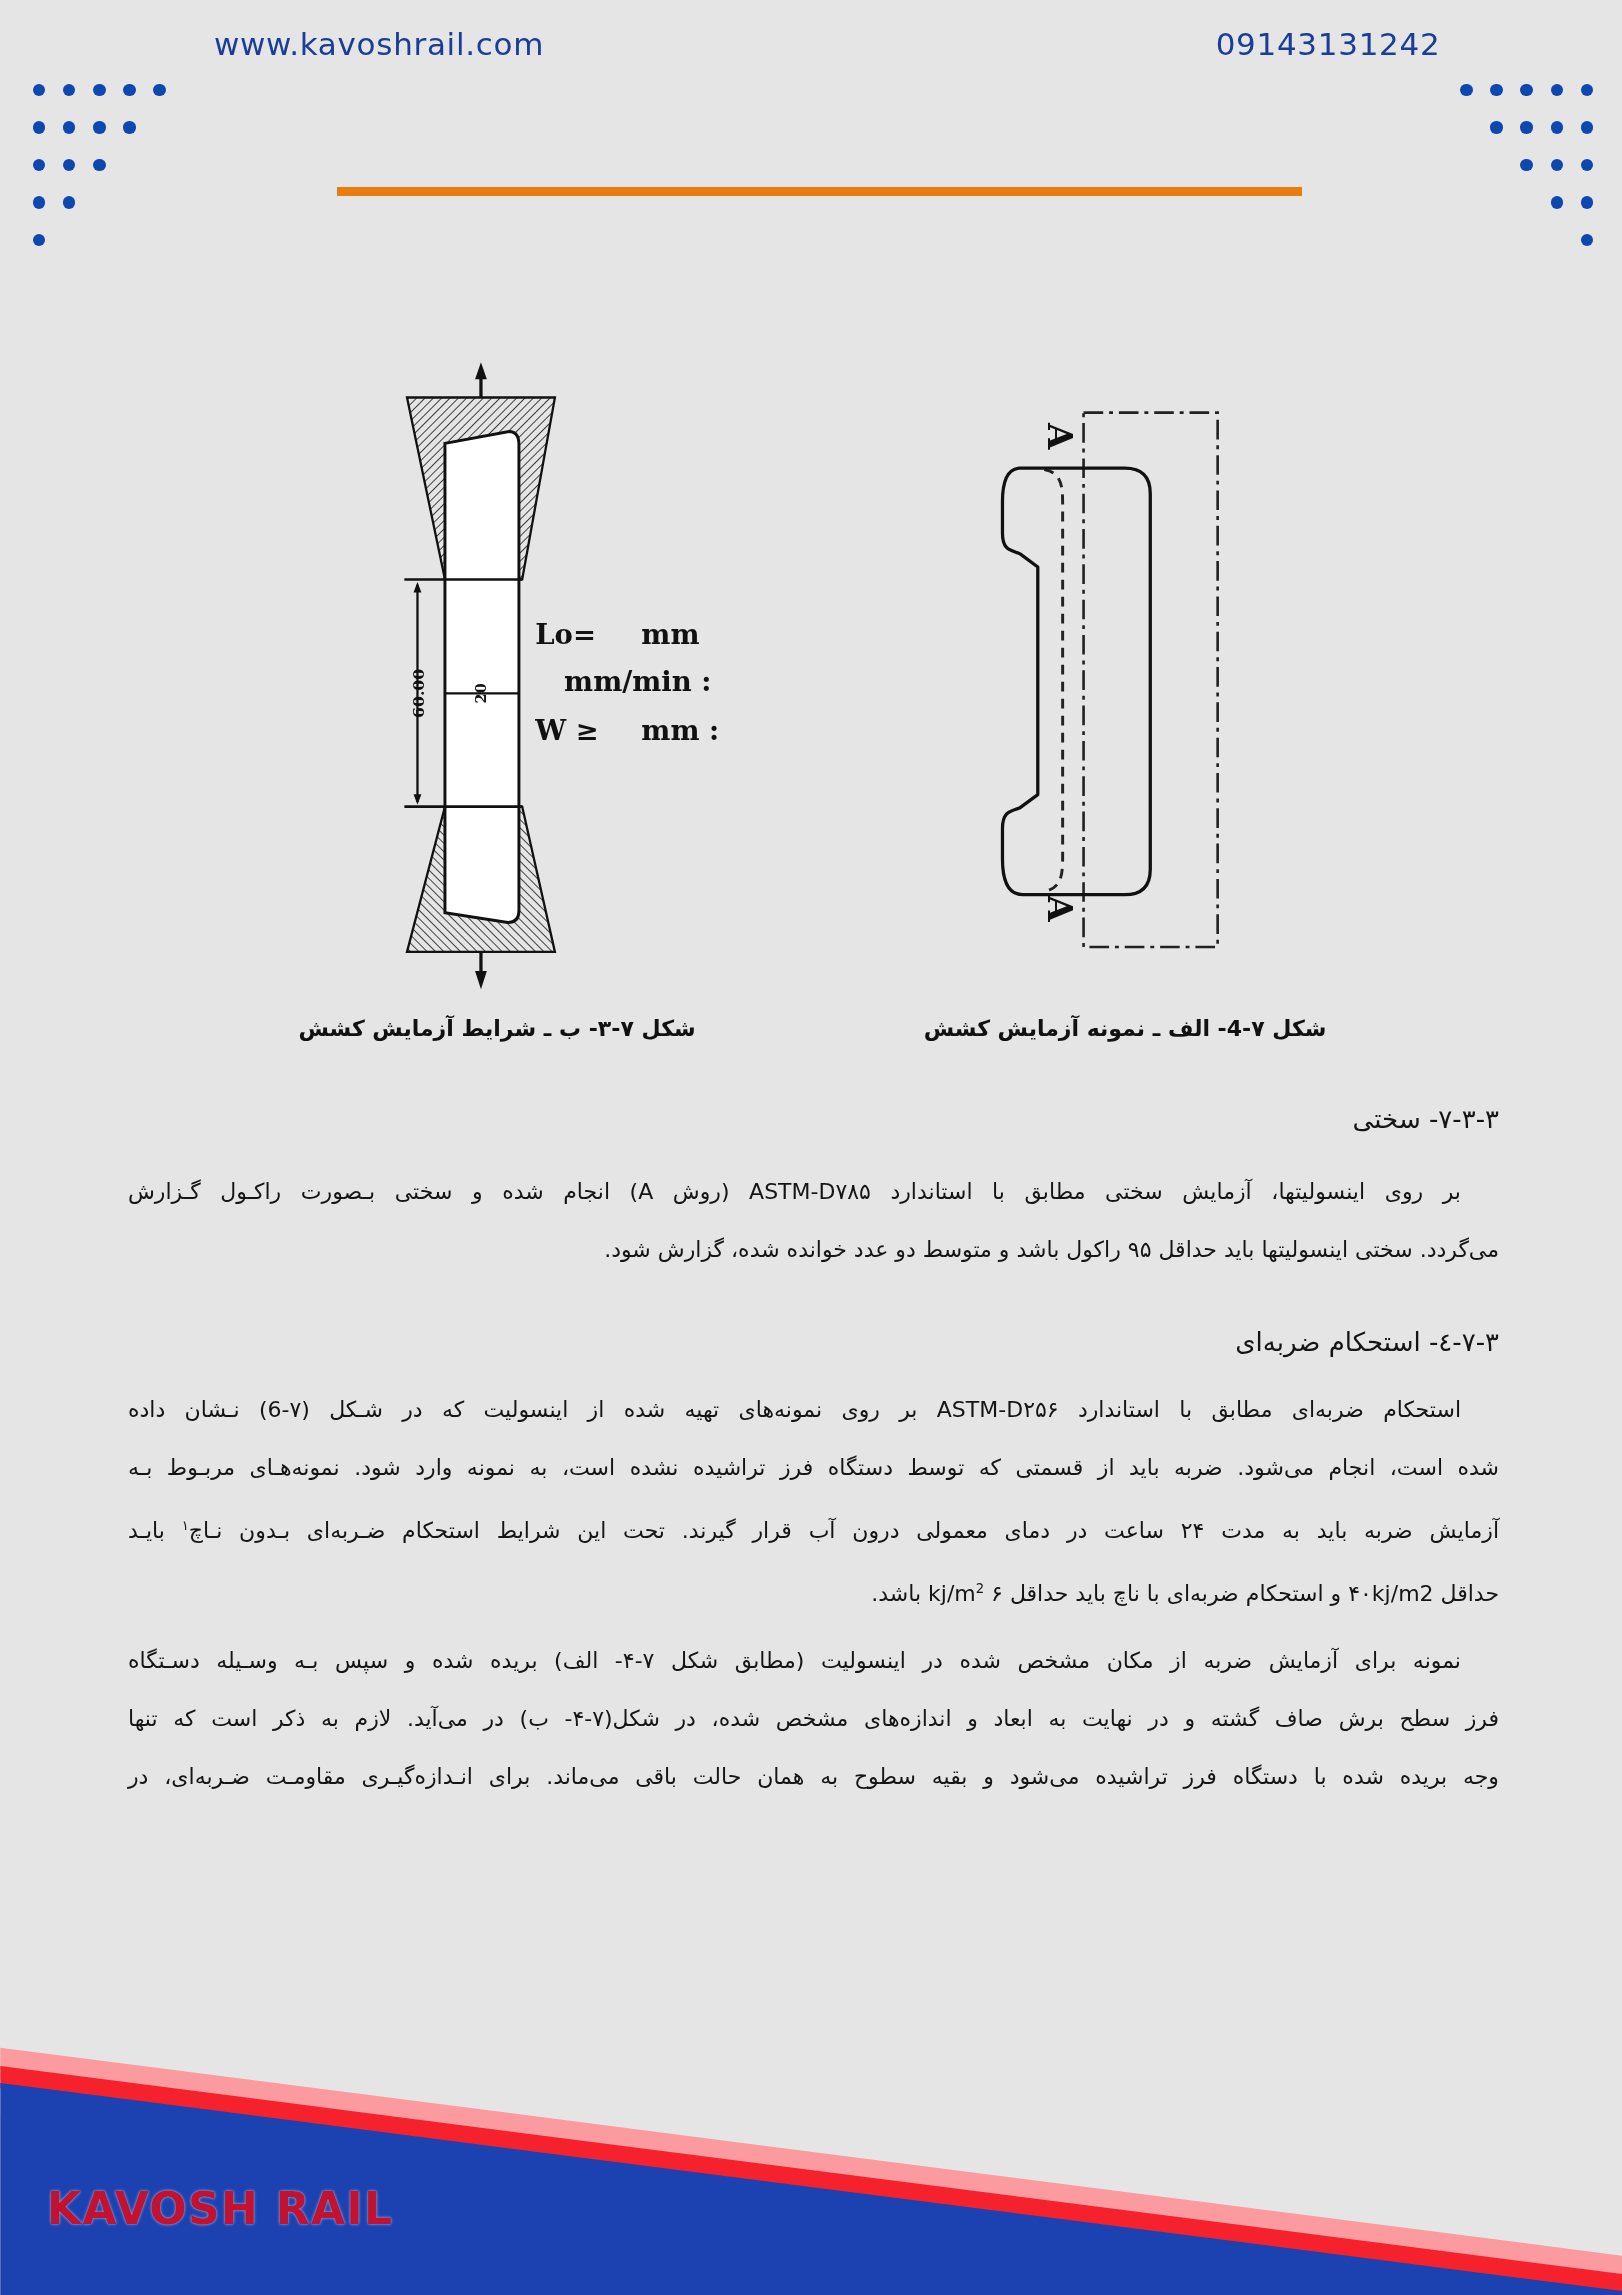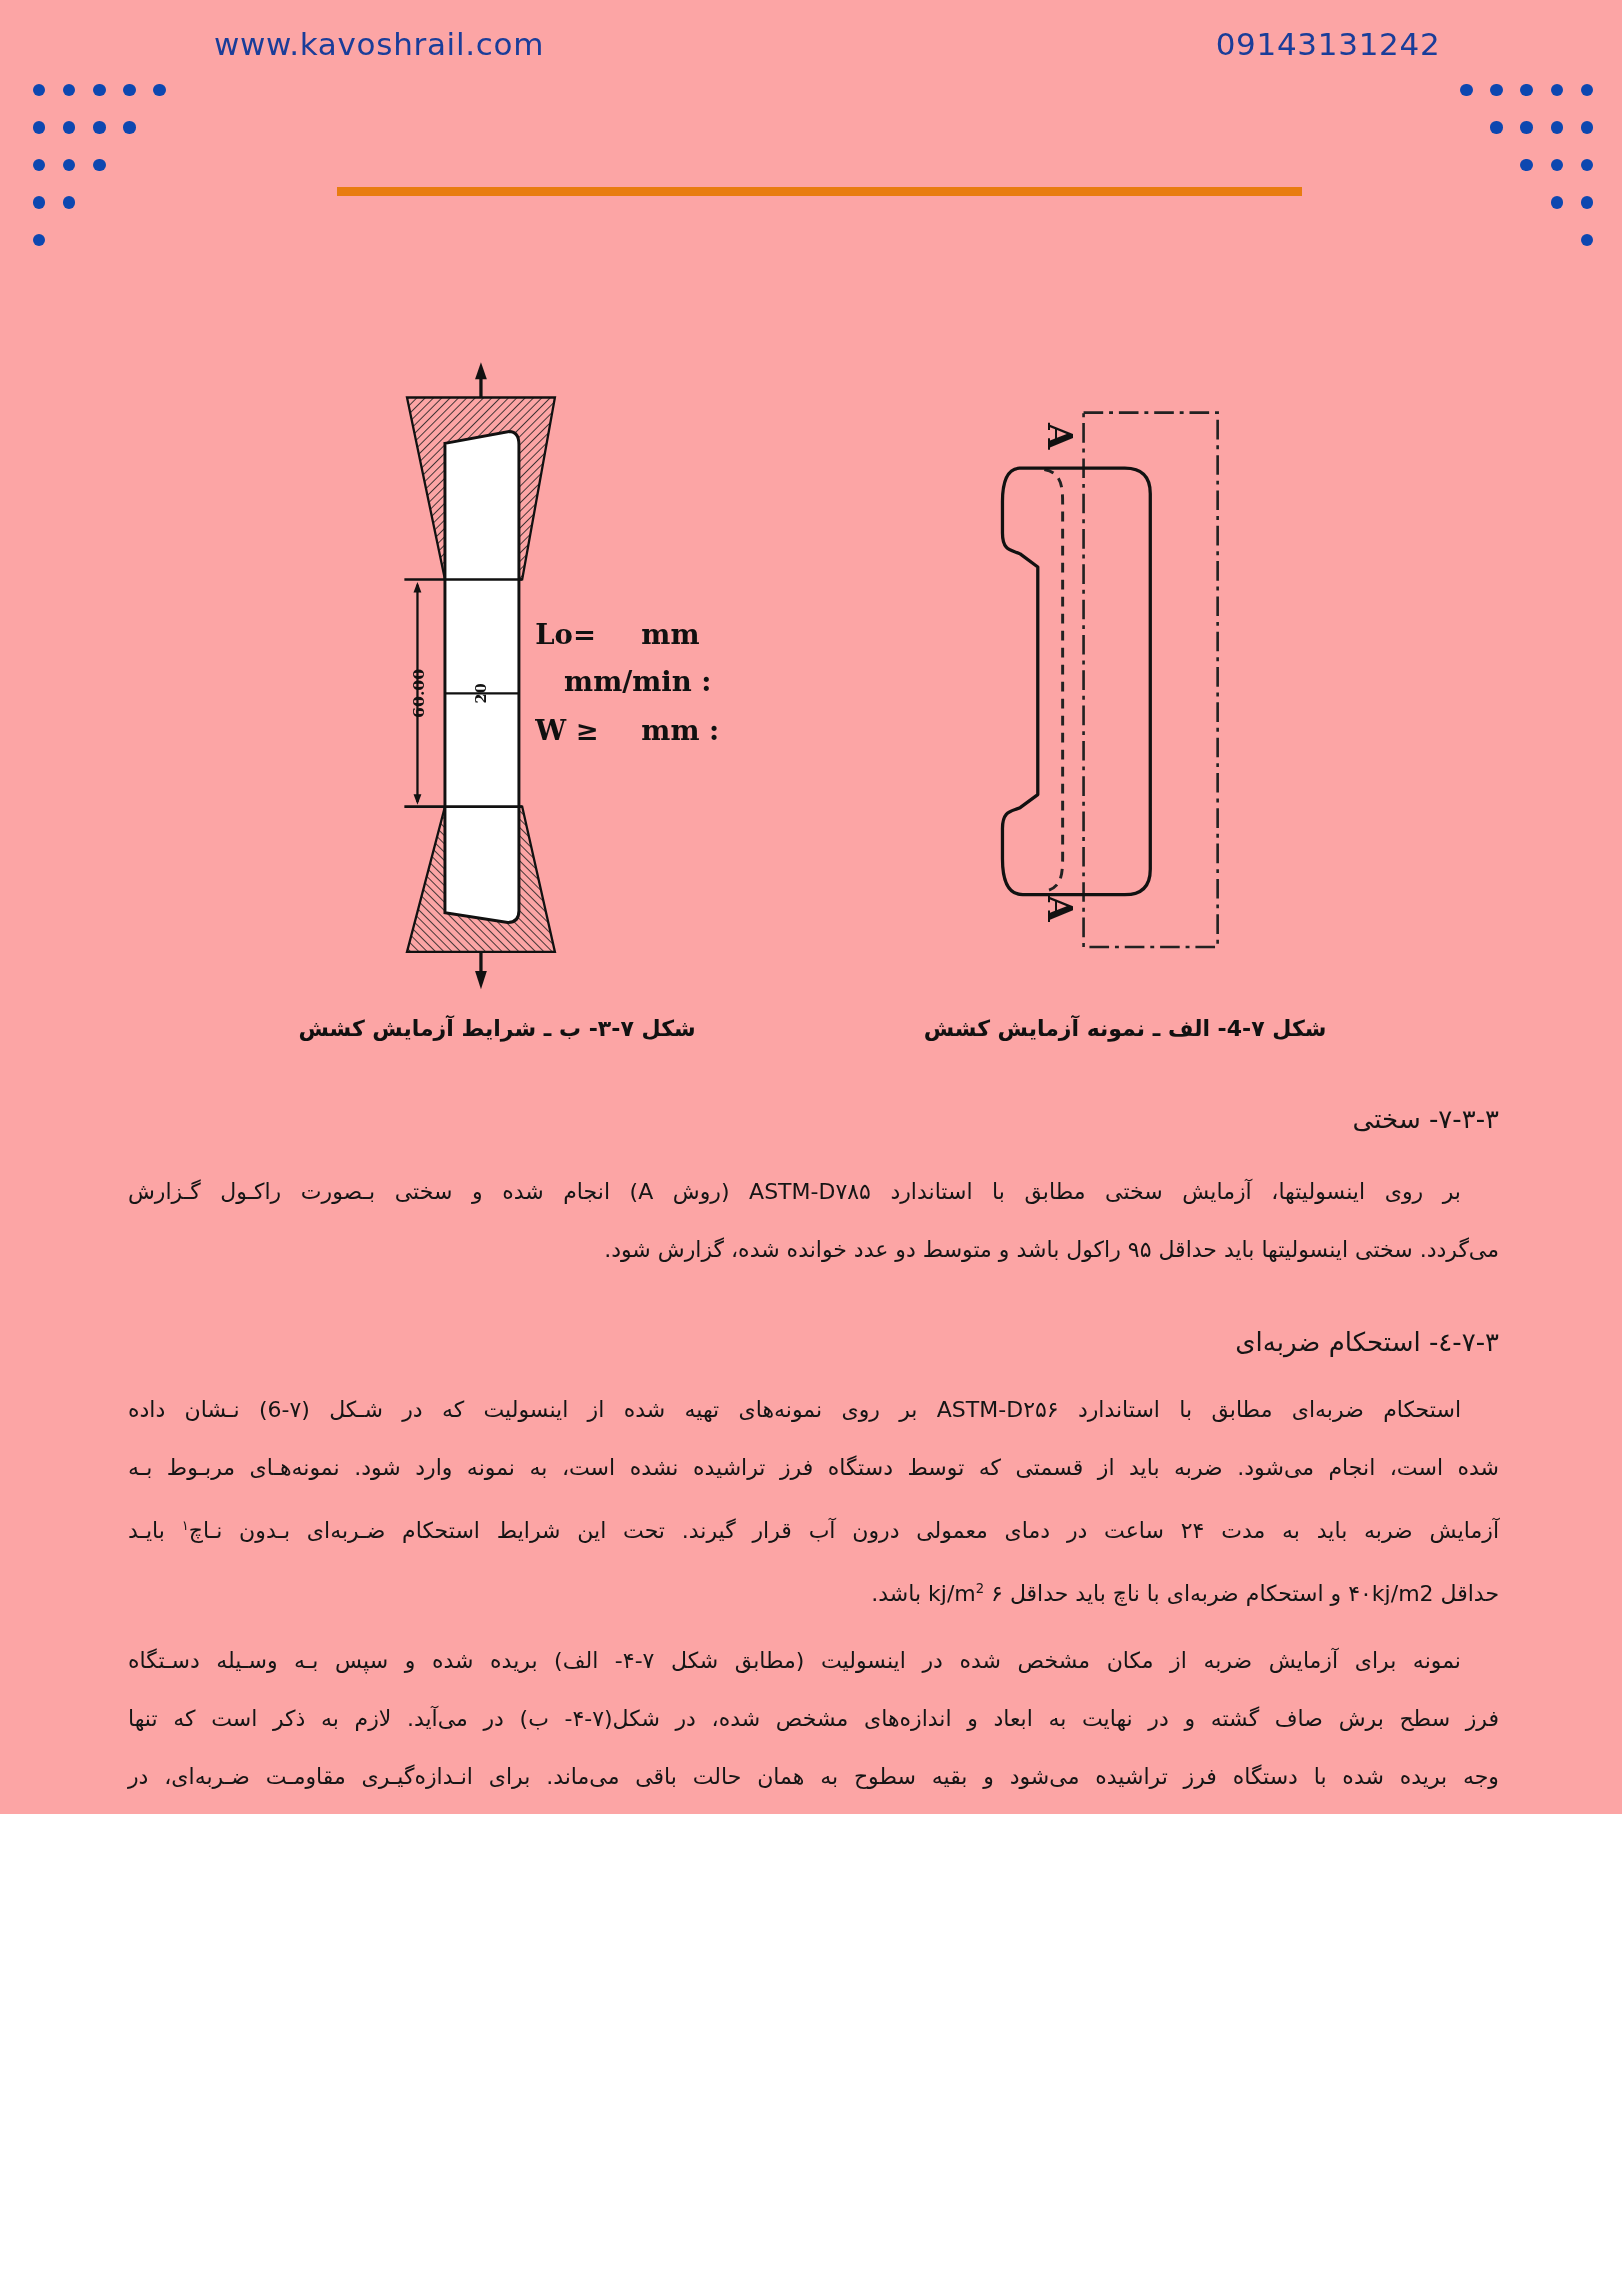--- a/index.html
+++ b/index.html
@@ -1,16 +1,16 @@
 <!DOCTYPE html>
 <html style="font-size:10.5px"><head>
 <meta charset="utf-8">
 <style>
   html,body{margin:0;padding:0;background:#ffffff;}
-  #page{position:relative;width:1623px;height:1814px;background:#fca5a5;overflow:hidden;
+  #page{position:relative;width:1623px;height:2295px;background:#e5e5e5;overflow:hidden;
         font-family:"DejaVu Sans","Liberation Sans",sans-serif;}
 
   
   .hdr-text{position:absolute;top:26px;font-size:31px;color:#1a3d99;letter-spacing:0.7px;}
   #site{left:196px;width:366px;text-align:center;}
   #phone{left:1207px;width:242px;text-align:center;}
 
   .dots{position:absolute;top:84px;}
   #dots-left{left:33px;}
   #dots-right{right:30px;}
@@ -34,21 +34,21 @@
   .sec-heading{font-size:26px;font-weight:normal;line-height:43px;text-align:right;}
   .para{font-size:22px;line-height:58px;}
   .jline{text-align:justify;text-align-last:justify;}
   .lastline{text-align:right;}
   .firstline{padding-right:38px;}
   sup{font-size:60%;vertical-align:super;}
   .mt40{margin-top:22px;} .mt60{margin-top:42px;} .mt30{margin-top:17px;} .mt15{margin-top:7.9px;}
 
   
   #footer-art{position:absolute;left:0;top:2015px;width:1623px;height:280px;}
-  #brand{position:absolute;left:47px;top:2183px;font-size:60px;font-weight:normal;color:#c31230;
+  #brand{position:absolute;left:47px;top:2183px;font-size:44px;font-weight:bold;color:#c31230;
          letter-spacing:1.3px;text-shadow:0 0 3.3px #8aa6dd, 0 0 1.3px #8aa6dd;}
 </style>
 </head>
 <body>
 
 <div id="page">
 
   <div id="site" class="hdr-text">www.kavoshrail.com</div>
   <div id="phone" class="hdr-text">09143131242</div>
 

